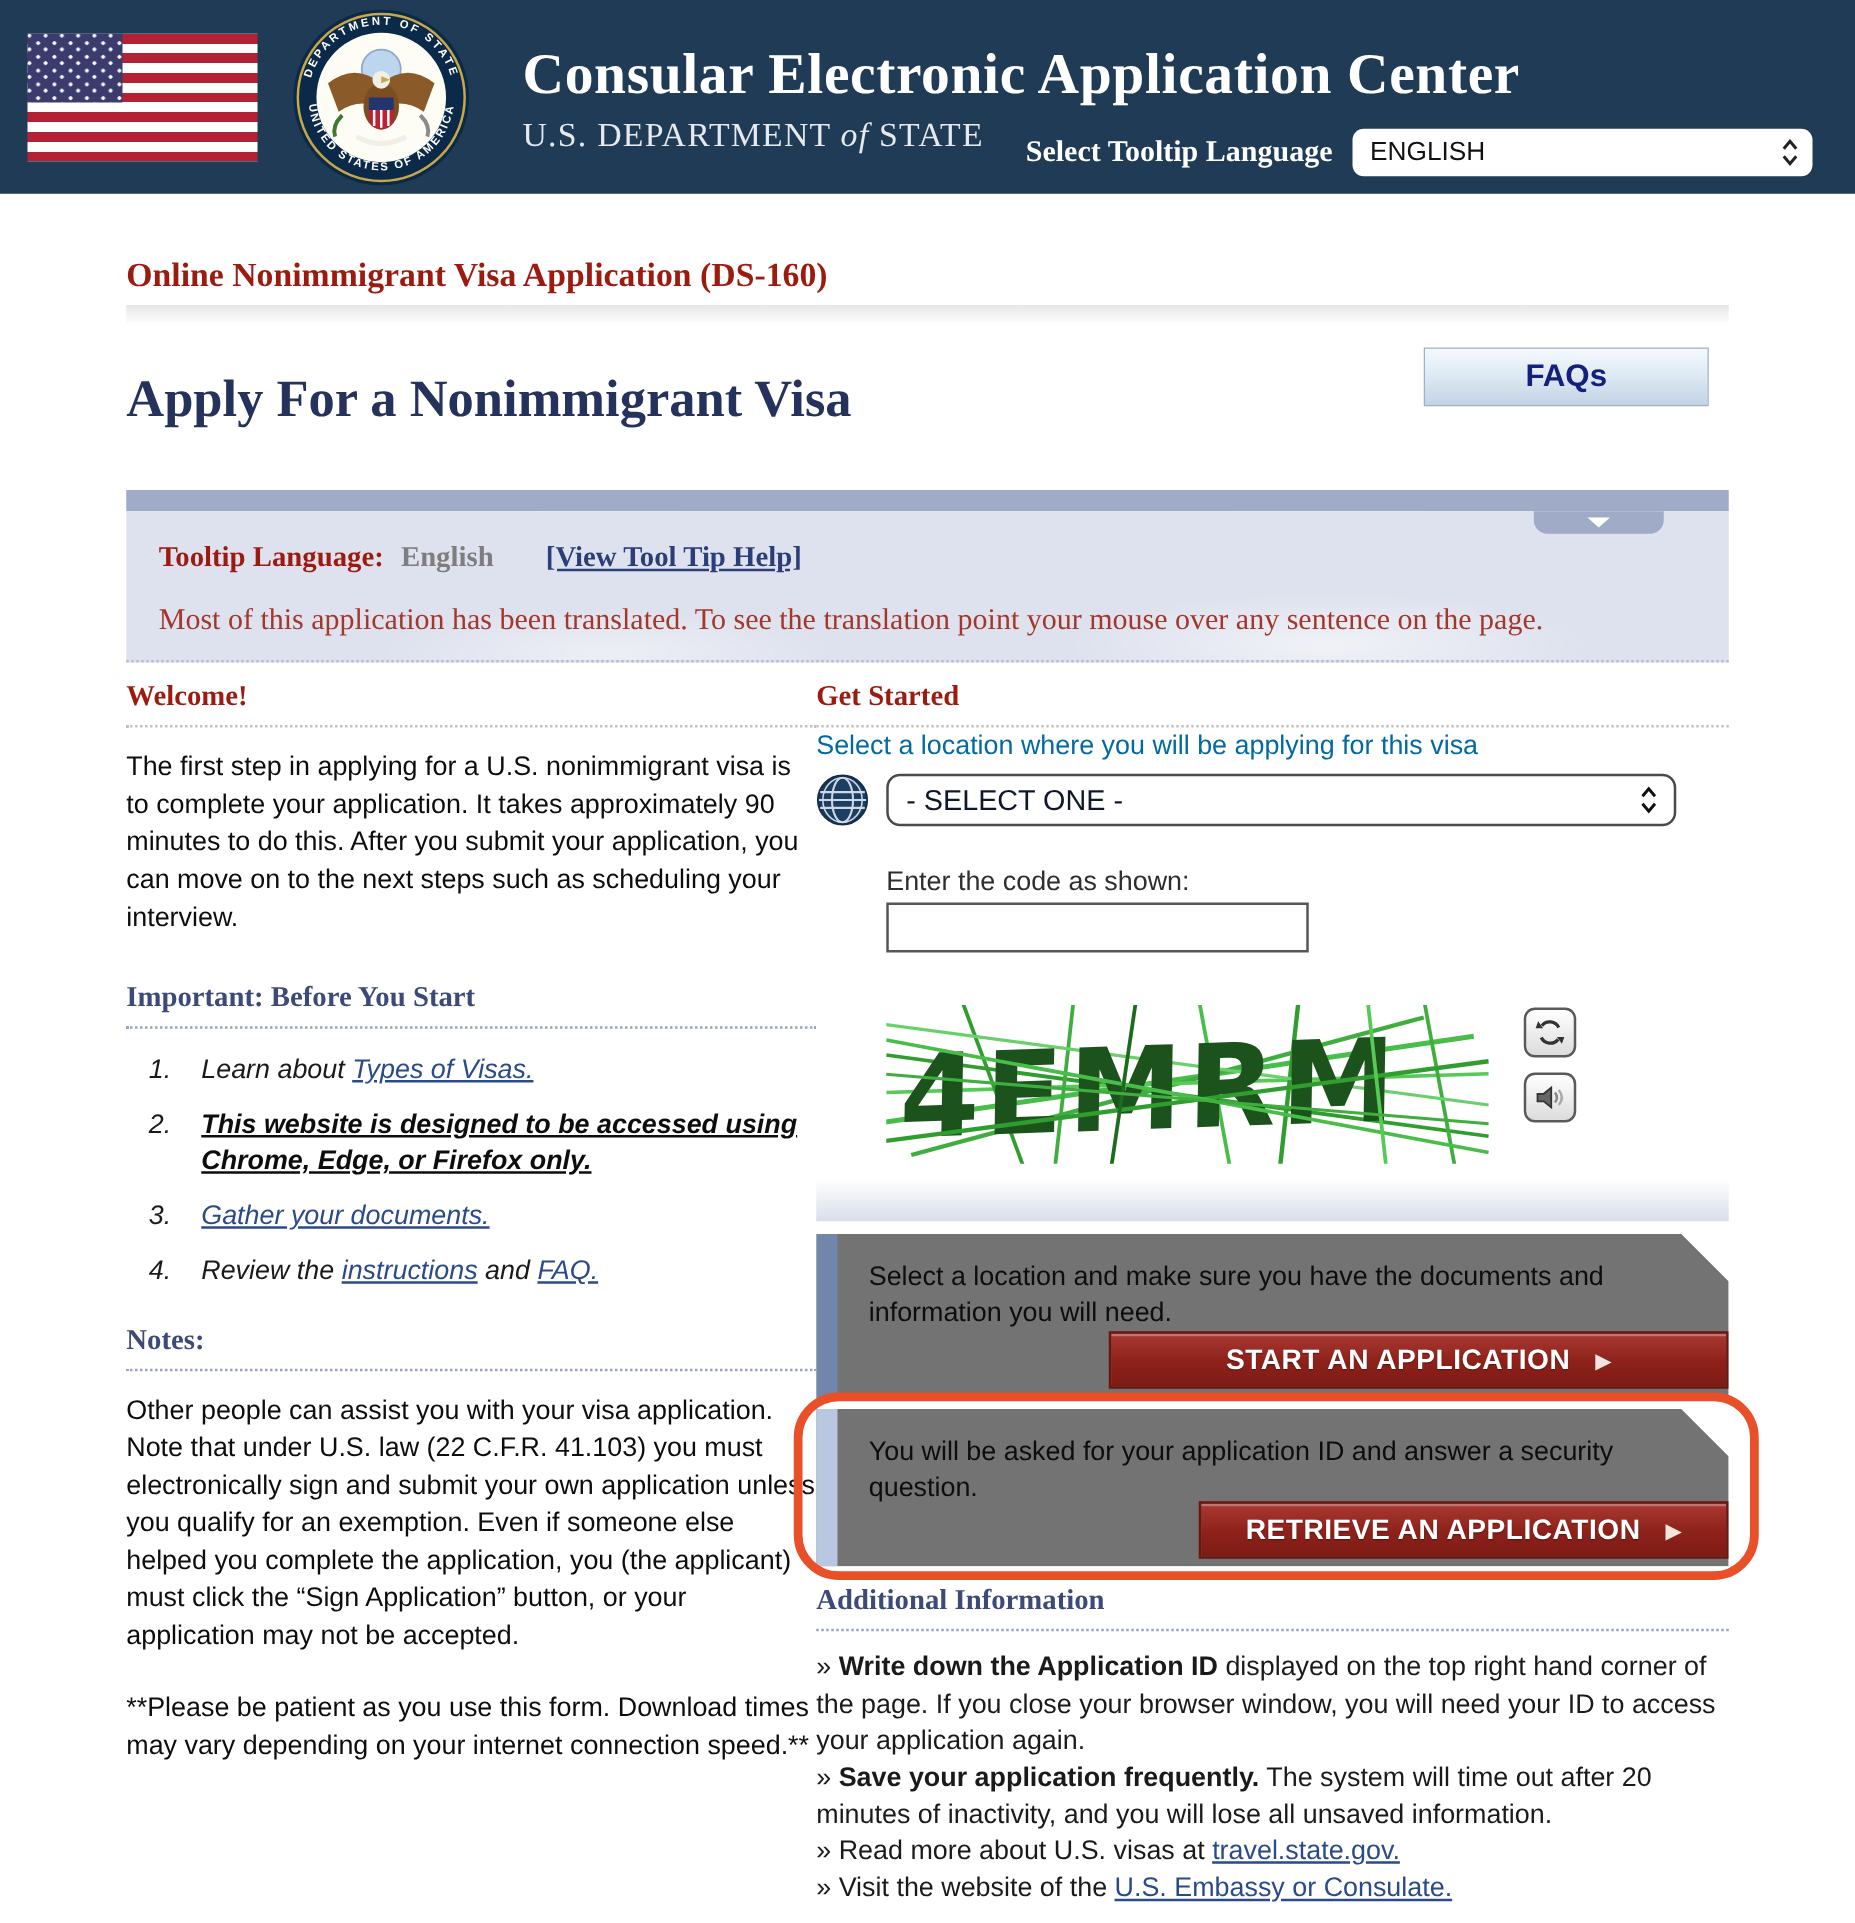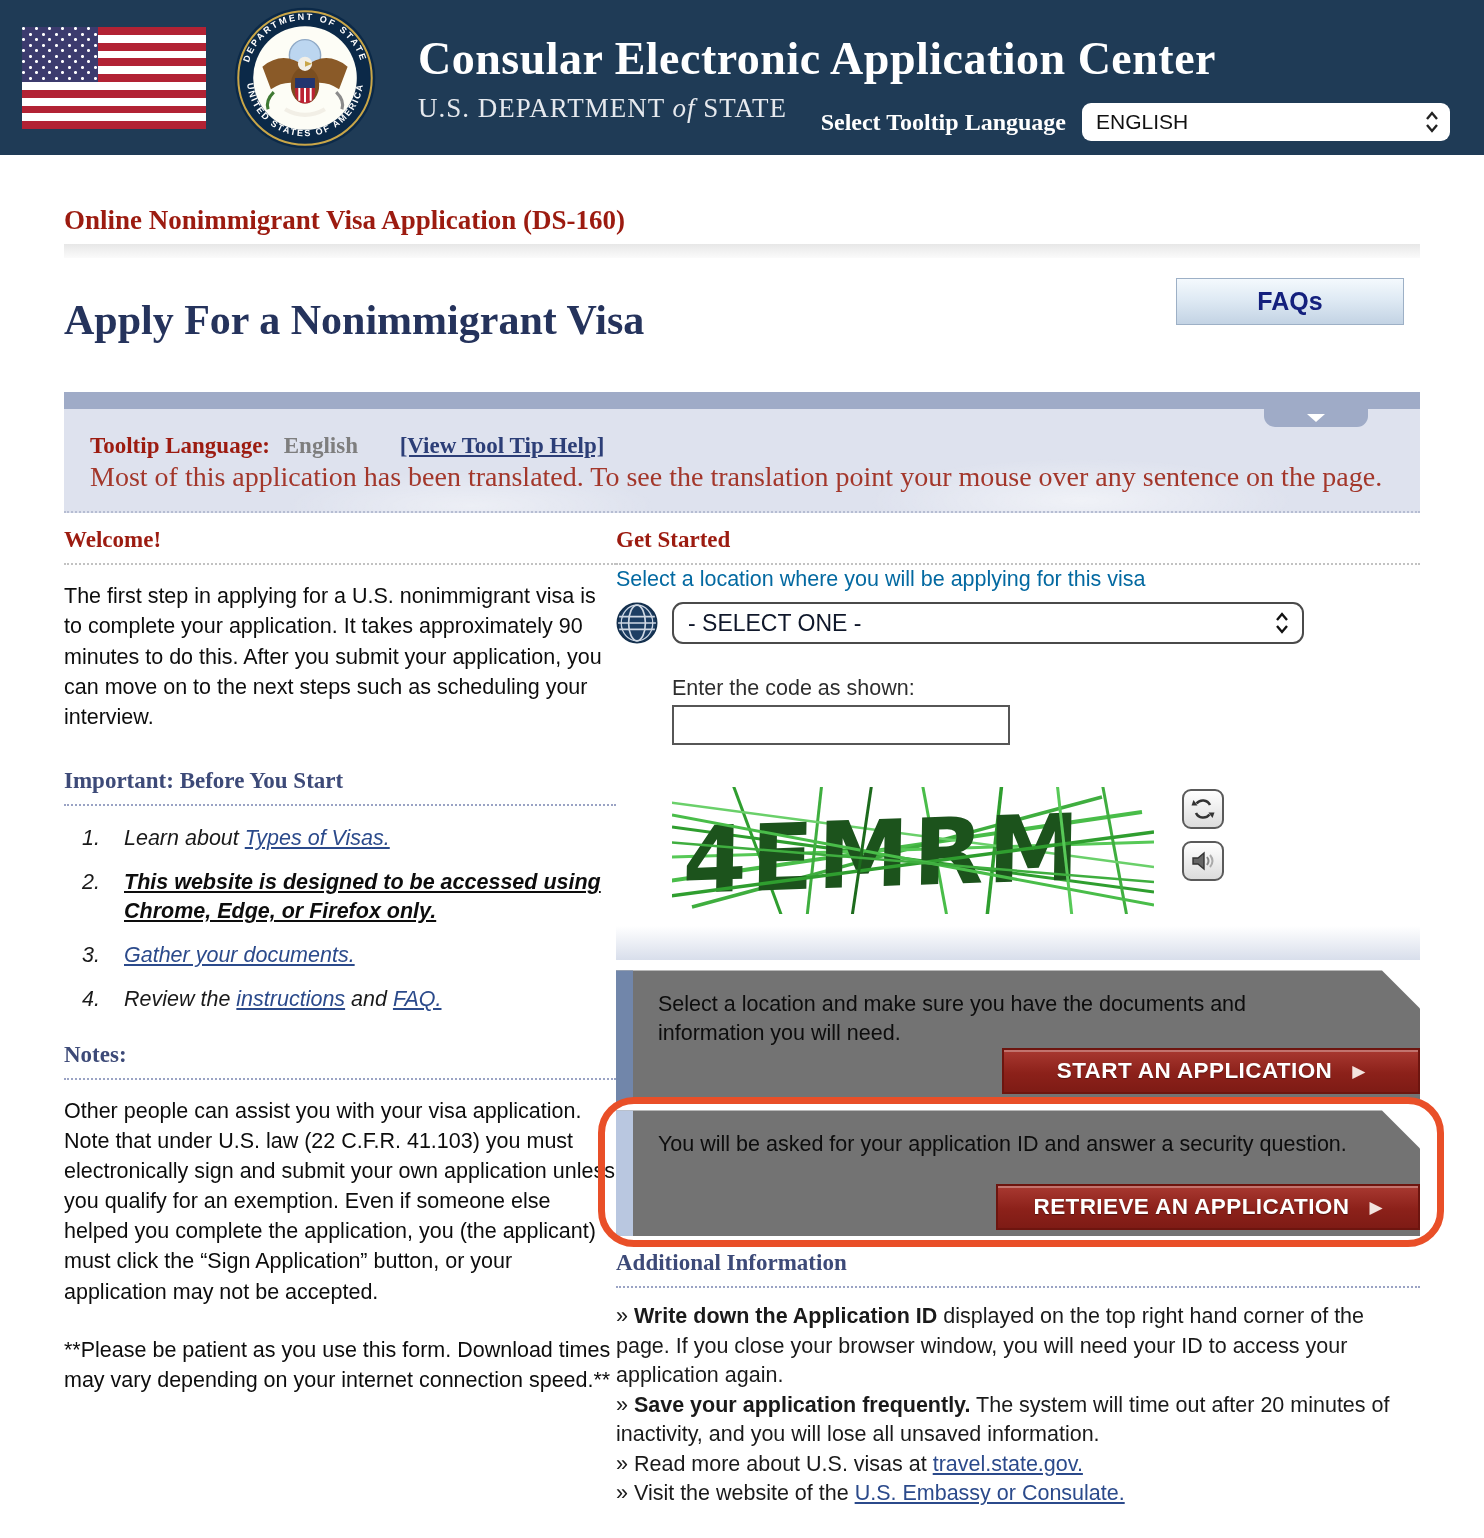--- a/index.html
+++ b/index.html
@@ -19,21 +19,21 @@
   .header-sub i { font-style:italic; text-transform:lowercase; }
   .lang-row { position:absolute; right:34px; bottom:14px; display:flex; align-items:center; gap:16px; }
   .lang-label { font-family:"Liberation Serif", serif; font-weight:bold; font-size:24px; color:#ffffff; }
   .lang-select { width:368px; height:38px; background:#ffffff; border-radius:9px; display:flex; align-items:center;
                  padding:0 10px 0 14px; cursor:pointer; }
   .lang-select .val { font-size:21px; color:#111; flex:1; }
 
   .stepper { width:16px; height:26px; flex:0 0 auto; }
 
   
-  .main { padding:0 64px; }
+  .main { padding:0 101px; }
   .app-title { margin-top:50px; font-family:"Liberation Serif", serif; font-weight:bold; font-size:27px; color:#9c1b10; }
   .divider { margin-top:8px; height:14px; background:linear-gradient(to bottom,#e7e7e7,#fbfbfb); }
   .title-row { position:relative; margin-top:38px; height:56px; }
   .page-title { font-family:"Liberation Serif", serif; font-weight:bold; font-size:42px; color:#25335c; }
   .faqs-btn { position:absolute; right:16px; top:-18px; width:228px; height:47px;
               background:linear-gradient(to bottom,#f4f9fd 0%,#dfeaf4 45%,#c3d3e4 100%);
               border:1px solid #9db0c6; display:flex; align-items:center; justify-content:center;
               font-weight:bold; font-size:25px; color:#14207d; cursor:pointer; }
 
   
@@ -42,21 +42,21 @@
   .banner-tab { position:absolute; top:17px; right:52px; width:104px; height:18px; background:#9fabc7;
                 border-radius:0 0 11px 11px; display:flex; align-items:center; justify-content:center; cursor:pointer; }
   .banner-tab .tri { width:0; height:0; border-left:9px solid transparent; border-right:9px solid transparent; border-top:8px solid #ffffff; }
   .banner-body { background:#dee2ee; padding:24px 26px 16px 26px; border-bottom:2px dotted #b6bdd2;
                  background-image:radial-gradient(ellipse 300px 60px at 75% 90%, rgba(255,255,255,.55), transparent 70%),
                                   radial-gradient(ellipse 260px 50px at 30% 95%, rgba(255,255,255,.45), transparent 70%); }
   .banner-line1 { font-family:"Liberation Serif", serif; font-weight:bold; font-size:23px; }
   .banner-line1 .lbl { color:#9c1b10; }
   .banner-line1 .lang { color:#7e7e7e; margin-left:8px; }
   .banner-line1 .help { color:#2c3e77; text-decoration:underline; margin-left:36px; cursor:pointer; }
-  .banner-msg { margin-top:0; font-family:"Liberation Serif", serif; font-size:28px; color:#a3372b; max-width:1340px; line-height:1.3; }
+  .banner-msg { margin-top:22px; font-family:"Liberation Serif", serif; font-size:24px; color:#a3372b; max-width:1340px; line-height:1.3; }
 
   
   .cols { display:flex; margin-top:14px; align-items:flex-start; }
   .col-left { width:552px; flex:0 0 auto; }
   .col-right { flex:1; min-width:0; }
 
   h3.sec { font-family:"Liberation Serif", serif; font-weight:bold; font-size:23px; padding-bottom:10px; }
   h3.red { color:#9c1b10; border-bottom:2px dotted #c2c2c2; }
   h3.navy { color:#3d4a78; border-bottom:2px dotted #9aa3c4; }
 
@@ -93,21 +93,21 @@
   .panel::before { content:""; position:absolute; left:0; top:0; bottom:0; width:17px; }
   .panel-1 { background:#737373; } .panel-1::before { background:#7186aa; }
   .panel-2 { background:#737373; min-height:126px; } .panel-2::before { background:#b9c7e0; }
   .panel .ptxt { font-size:21.5px; line-height:1.35; color:#0d0d0d; max-width:690px; }
 
   .red-btn { position:absolute; right:0; bottom:9px; height:46px; display:flex; align-items:center; justify-content:center; gap:20px;
              background:linear-gradient(to bottom,#a93931 0%,#8c211a 55%,#7e1b15 100%);
              border:2px solid #6d150f; box-shadow:inset 0 2px 0 rgba(255,255,255,.3); cursor:pointer; }
   .red-btn .blabel { color:#ffffff; font-weight:bold; font-size:22.5px; letter-spacing:.4px; text-shadow:0 1px 1px rgba(0,0,0,.4); }
   .red-btn .arrow { color:#f3e4df; font-size:17px; }
-  .btn-start { width:418px; } .btn-retrieve { width:424px; bottom:6px; }
+  .btn-start { width:496px; } .btn-retrieve { width:424px; bottom:6px; }
 
   .hl-wrap { position:relative; margin-top:7px; }
   .hl-ring { position:absolute; left:-18px; right:-24px; top:-13px; bottom:-11px; border:7px solid #e94f28;
              border-radius:36px; pointer-events:none; z-index:5; }
 
   .addl { margin-top:14px; }
   .addl-items { margin-top:14px; }
   .addl-items p { font-size:21.5px; line-height:1.37; margin:0; }
   .addl-items .b { font-weight:bold; }
 </style>

